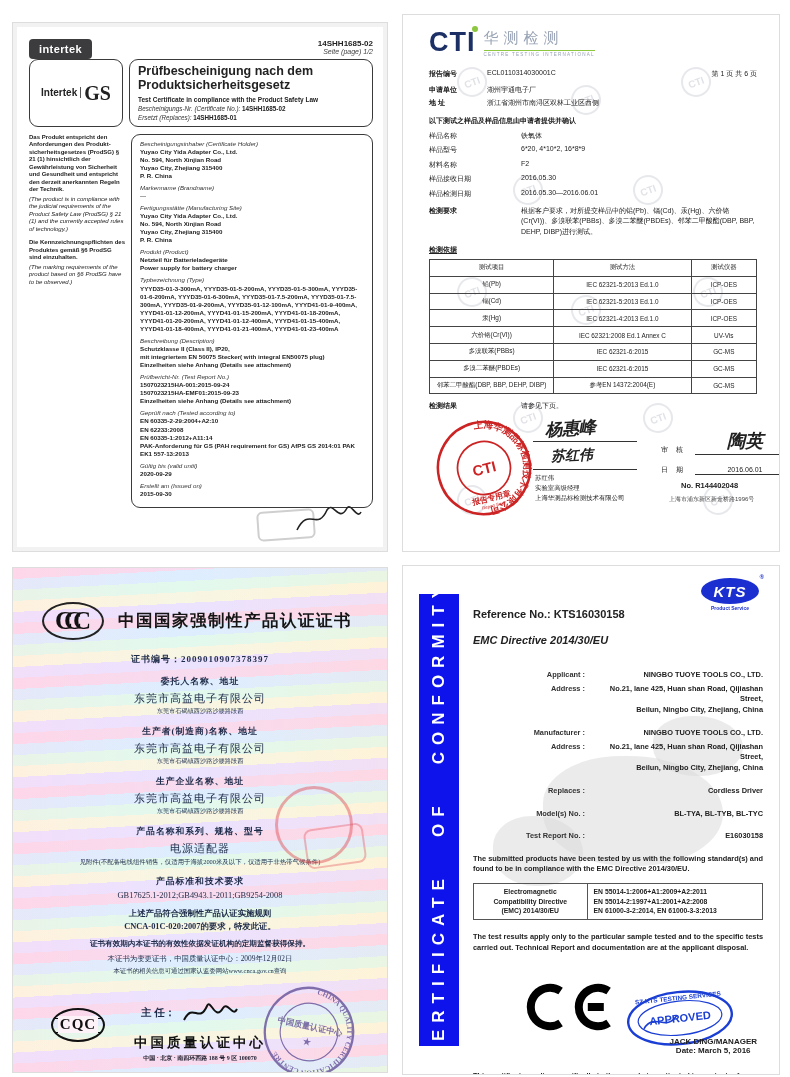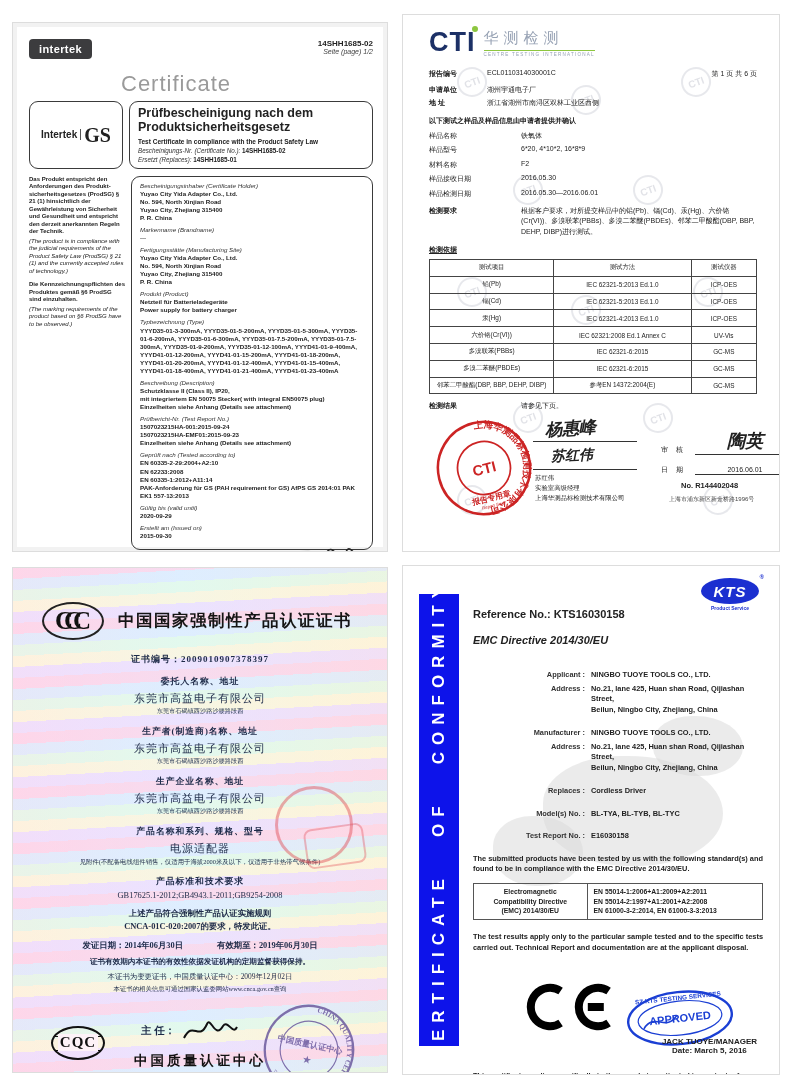--- a/index.html
+++ b/index.html
@@ -116,21 +116,21 @@
   .kts-map { position:absolute; border-radius:45% 55% 50% 50%; background:#dadada; opacity:.55; z-index:0; }
   .kts-logo { position:absolute; right:20px; top:12px; text-align:center; z-index:2; }
   .kts-oval { width:58px; height:26px; background:#1b2fd0; border-radius:50%; color:#fff; font-weight:bold; font-style:italic; font-size:15px; display:flex; align-items:center; justify-content:center; letter-spacing:1px; position:relative; }
   .kts-reg { position:absolute; right:-6px; top:-4px; color:#1b2fd0; font-size:6px; }
   .kts-ps { font-size:5px; color:#1b2fd0; font-weight:bold; margin-top:1px; }
   .kts-ref { font-size:11px; font-weight:bold; margin-top:28px; position:relative; z-index:2; }
   .kts-emc { font-size:11px; font-weight:bold; font-style:italic; margin-top:14px; position:relative; z-index:2; }
   .kts-rows { margin-top:24px; position:relative; z-index:2; }
   .kts-row { display:flex; font-size:7.4px; font-weight:bold; margin-bottom:3px; }
   .kts-row .lab { width:118px; text-align:right; padding-right:6px; color:#333; flex:0 0 auto; }
-  .kts-row .val { flex:1; line-height:1.45; }
+  .kts-row .val { flex:1; line-height:1.45;text-align:right; }
   .kts-gap { height:9px; }
   .kts-par { font-size:7.4px; font-weight:bold; line-height:1.4; margin-top:12px; text-align:justify; position:relative; z-index:2; }
   .kts-table { border-collapse:collapse; margin:8px auto 0; position:relative; z-index:2; }
   .kts-table td { border:1px solid #555; font-size:6.8px; font-weight:bold; text-align:center; padding:3px 6px; line-height:1.45; }
   .kts-ce-zone { position:relative; height:118px; z-index:2; }
   .kts-ce { position:absolute; left:46px; top:26px; }
   .kts-stamp { position:absolute; right:28px; top:36px; transform:rotate(-6deg); }
   .kts-mgr { position:absolute; right:6px; top:84px; font-size:8px; font-weight:bold; text-align:center; }
   .kts-note { font-size:7.4px; font-weight:bold; line-height:1.45; text-align:justify; position:relative; z-index:2; }
 </style>
@@ -138,21 +138,20 @@
 <body>
 
 <div class="page" id="q1">
   <div class="itk-head">
     <div class="itk-logo">intertek</div>
     <div class="itk-docno">
       <div>14SHH1685-02</div>
       <div class="itk-page">Seite (page) 1/2</div>
     </div>
   </div>
-  <div class="itk-cert">Certificate</div>
   <div class="itk-boxrow">
     <div class="itk-gsbox">
       <span class="nm">Intertek</span>
       <span class="gs-mark">GS</span>
     </div>
     <div class="itk-titlebox">
       <div class="itk-title">Prüfbescheinigung nach dem Produktsicherheitsgesetz</div>
       <div class="itk-sub">Test Certificate in compliance with the Product Safety Law</div>
       <div class="itk-ln"><span class="lab">Bescheinigungs-Nr. (Certificate No.):</span> <span class="val">14SHH1685-02</span></div>
       <div class="itk-ln"><span class="lab">Ersetzt (Replaces):</span> <span class="val">14SHH1685-01</span></div>
@@ -411,24 +410,20 @@
   <div class="ccc-lab">产品名称和系列、规格、型号</div>
   <div class="ccc-co">电源适配器</div>
   <div class="ccc-note">见附件(不配备电线组件销售，仅适用于海拔2000米及以下，仅适用于非热带气候条件)</div>
 
   <div class="ccc-lab">产品标准和技术要求</div>
   <div class="ccc-std">GB17625.1-2012;GB4943.1-2011;GB9254-2008</div>
 
   <div class="ccc-stm ml">上述产品符合强制性产品认证实施规则
 CNCA-01C-020:2007的要求，特发此证。</div>
 
-  <div class="ccc-dates">
-    <span>发证日期：2014年06月30日</span>
-    <span>有效期至：2019年06月30日</span>
-  </div>
   <div class="ccc-n1">证书有效期内本证书的有效性依据发证机构的定期监督获得保持。</div>
   <div class="ccc-n2">本证书为变更证书，中国质量认证中心：2009年12月02日</div>
   <div class="ccc-n3">本证书的相关信息可通过国家认监委网站www.cnca.gov.cn查询</div>
 
   <div class="ccc-redseal"></div>
   <div class="ccc-redseal2"></div>
 
   <div class="ccc-bottom">
     <div class="cqc-logo">
         <span>CQC</span>
@@ -536,20 +531,20 @@
       <line x1="86" y1="30" x2="106" y2="30" stroke="#000" stroke-width="10"></line>
     </svg>
     <svg class="kts-stamp" width="110" height="58" viewBox="0 0 110 58">
       <ellipse cx="55" cy="29" rx="52" ry="26" fill="none" stroke="#1b3fd4" stroke-width="2.4"></ellipse>
       <ellipse cx="55" cy="29" rx="42" ry="17" fill="none" stroke="#1b3fd4" stroke-width="1.2"></ellipse>
       <text x="55" y="11" text-anchor="middle" font-size="6.4" fill="#1b3fd4" font-weight="bold">SZ KTS TESTING SERVICES</text>
       <text x="55" y="33" text-anchor="middle" font-size="11" fill="#1b3fd4" font-weight="bold">APPROVED</text>
       <path d="M18 36 C 30 20, 40 42, 52 26" fill="none" stroke="#1b3fd4" stroke-width="1.6"></path>
     </svg>
     <div class="kts-mgr">
-      <div>JACK TUOYE/MANAGER</div>
+      <div>JACK DING/MANAGER</div>
       <div>Date: March 5, 2016</div>
     </div>
   </div>
 
   <div class="kts-note">This certificate applies specifically to the sample investigated in our test reference number only. The CE markings as shown above can be affixed on the product after preparation of necessary technical documentation. Other relevant directive have to be observed in case they are applicable.</div>
 
 </div>
 
 </body></html>

